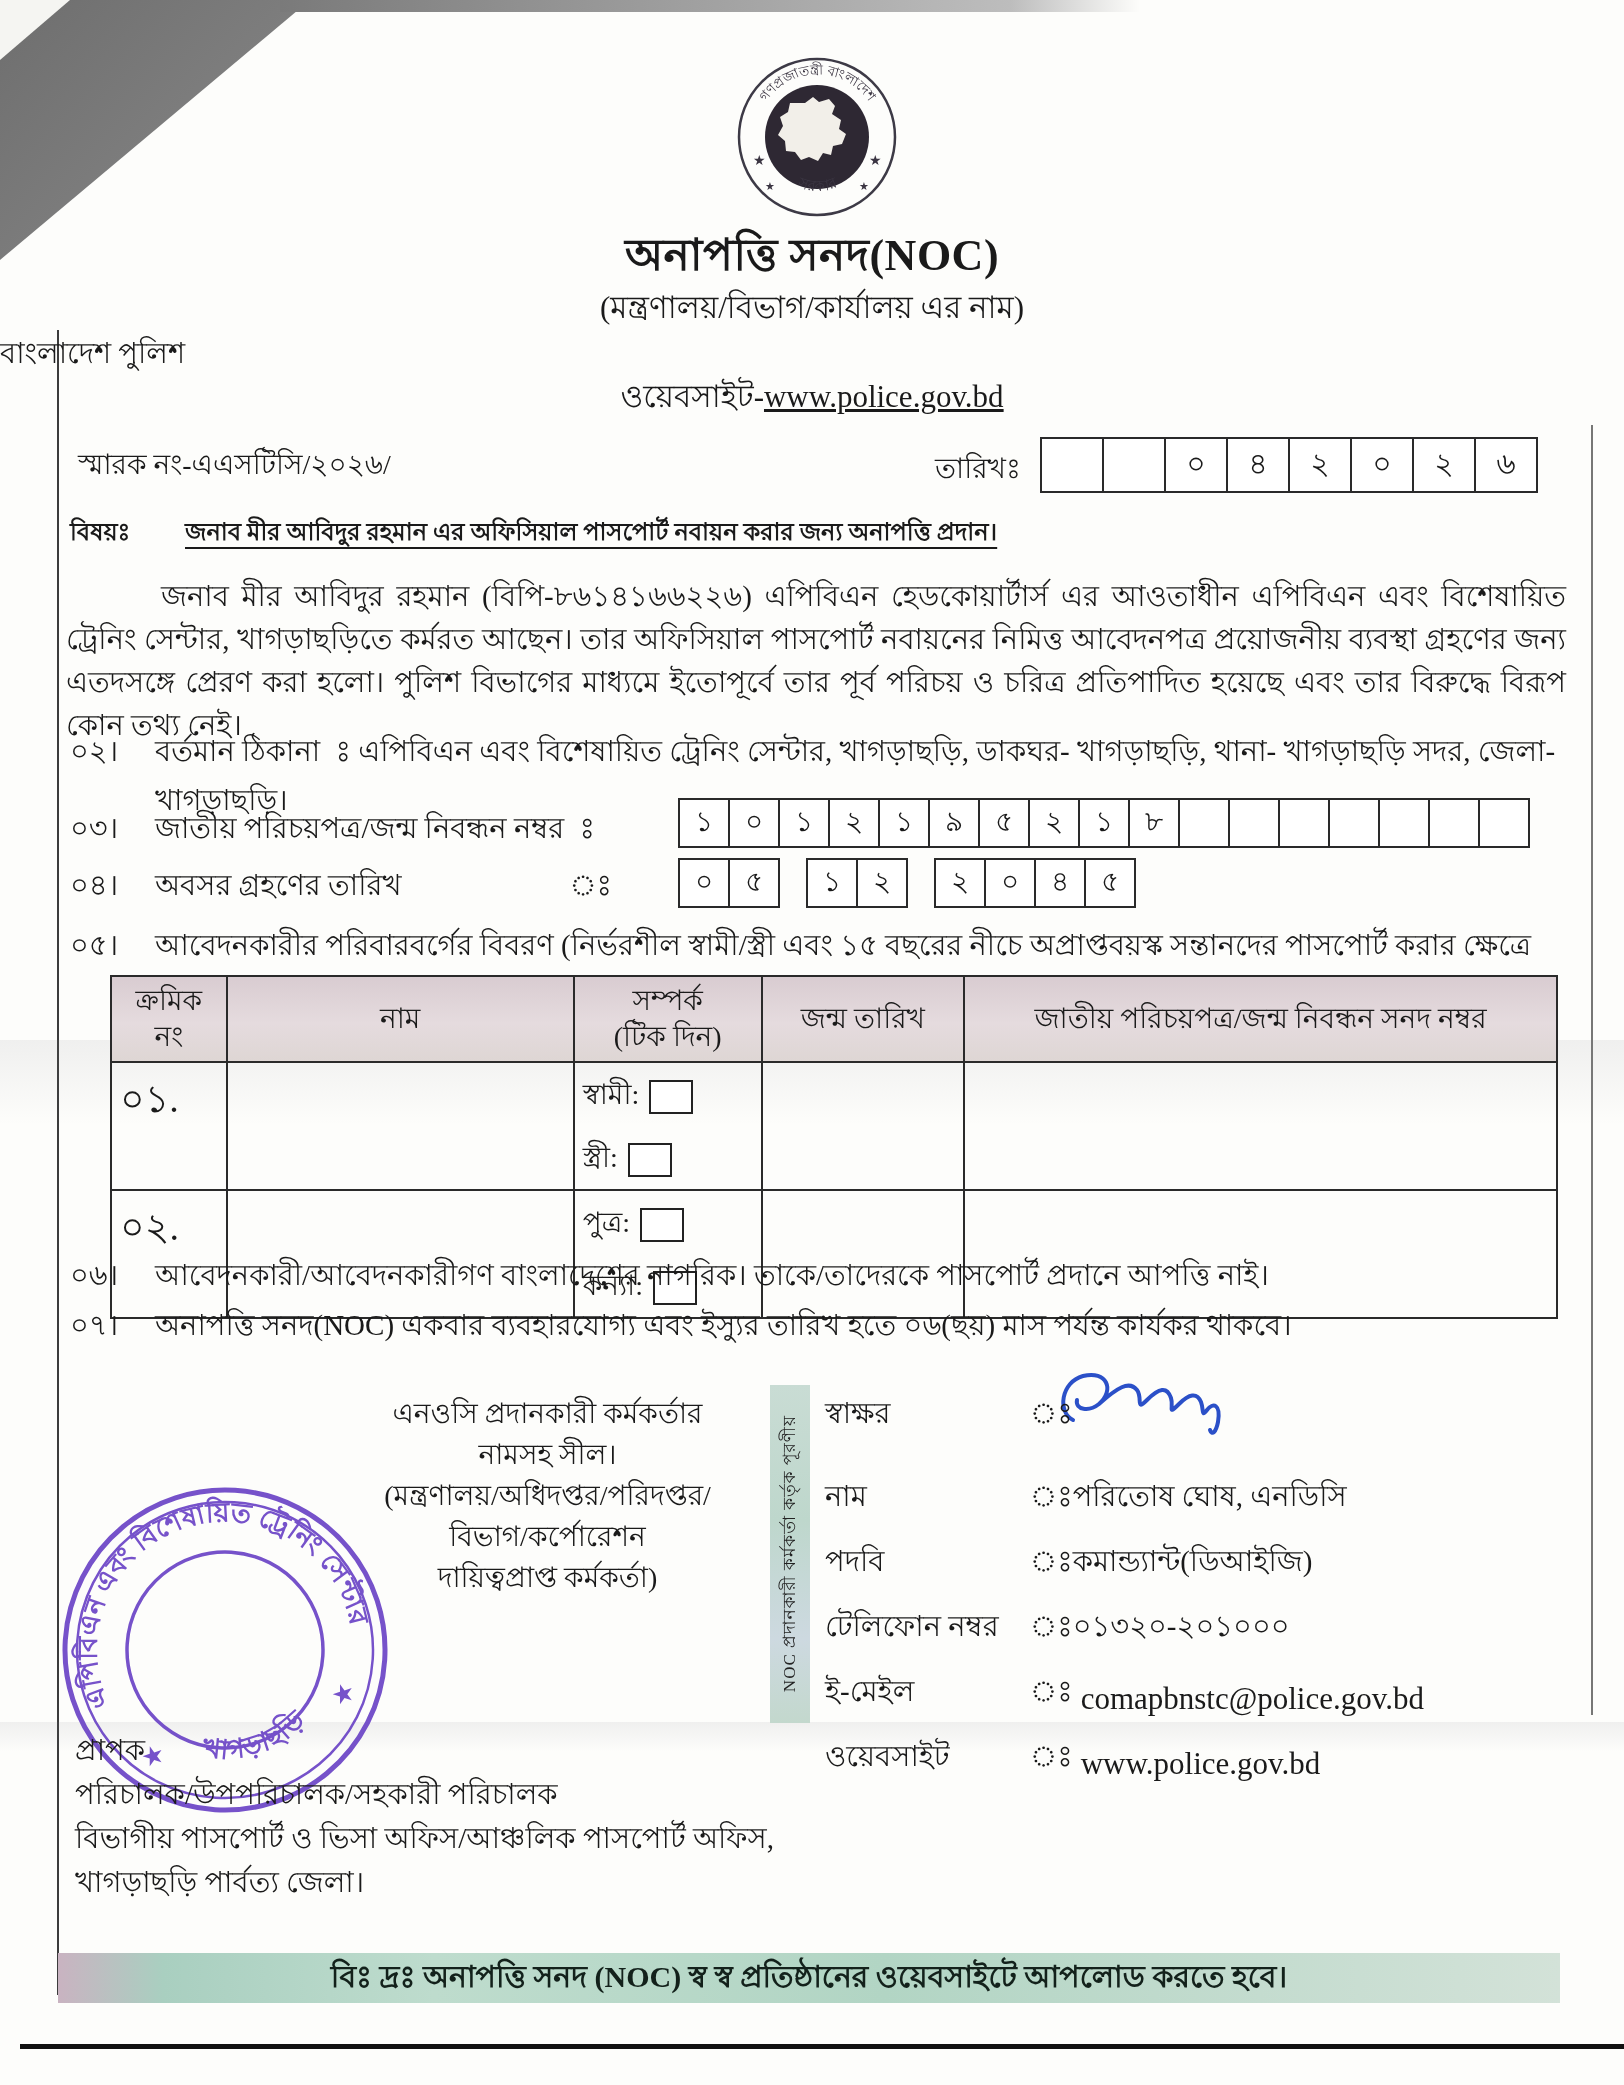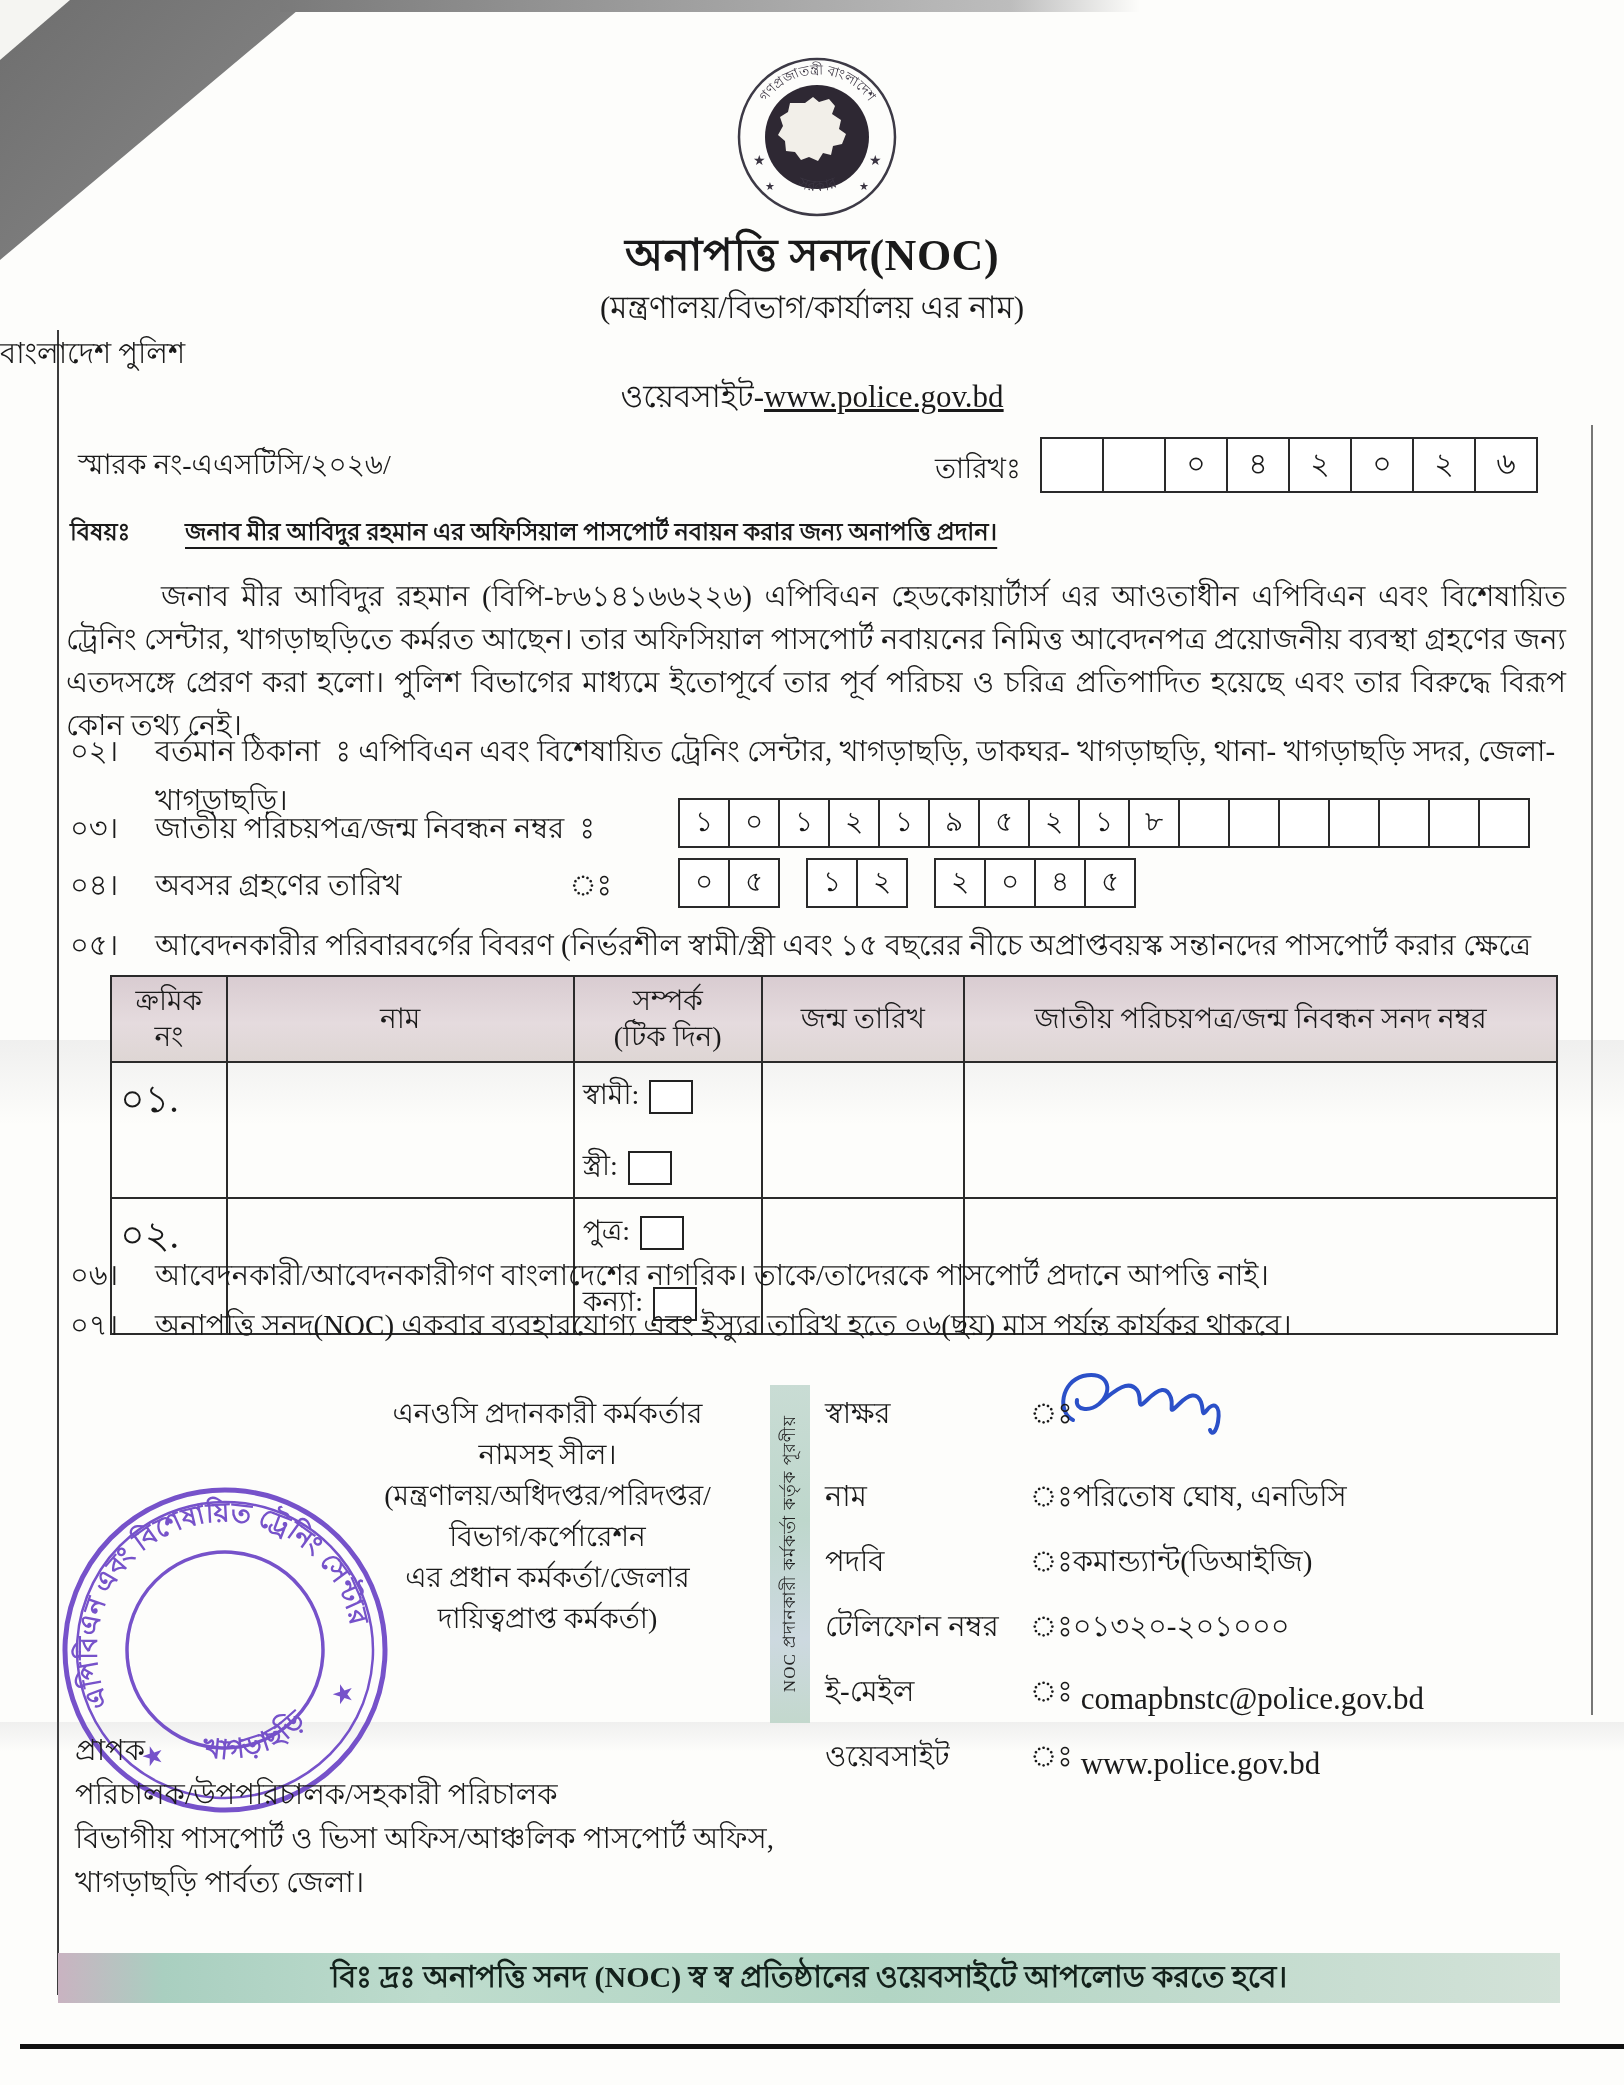--- a/index.html
+++ b/index.html
@@ -55,21 +55,21 @@
   .d4 { position:absolute; top:858px; display:flex; }
   .d4 .box { width:52px; height:50px; font-size:28px; }
   .grp { display:flex; margin-right:28px; }
 
   
   table.fam { position:absolute; left:110px; top:975px; width:1448px;
     border-collapse:collapse; font-size:28px; table-layout:fixed; }
   table.fam th, table.fam td { border:2.5px solid #2a2a2a; vertical-align:top; padding:6px 8px; }
   table.fam th { font-weight:normal; text-align:center; vertical-align:middle;
     background:linear-gradient(180deg,#d9ccd1 0%,#e5dbde 55%,#ded6d4 100%); line-height:36px; }
-  .rel-cell { display:flex; flex-direction:column; gap:24px; padding-top:4px;justify-content:center; }
+  .rel-cell { display:flex; flex-direction:column; gap:16px; padding-top:4px;justify-content:center; }
   .rel-item { display:flex; align-items:center; gap:10px; }
   .chk { width:44px; height:34px; border:2.5px solid #222; background:#fff; }
   td.serial { padding-left:28px; font-size:38px; }
   tr.r1 td { height:118px; }
   tr.r2 td { height:112px; }
 
   
   .sig-left { position:absolute; left:330px; top:1393px; width:435px; text-align:center;
     font-size:28px; line-height:41px; }
   .v-strip { position:absolute; left:770px; top:1385px; width:40px; height:338px;
@@ -283,21 +283,20 @@
   <div class="item-line" style="top:1302px;width:1500px">
     <span class="item-no">০৭।</span>
     <span>অনাপত্তি সনদ(NOC) একবার ব্যবহারযোগ্য এবং ইস্যুর তারিখ হতে ০৬(ছয়) মাস পর্যন্ত কার্যকর থাকবে।</span>
   </div>
 
   <div class="sig-left">
     <div>এনওসি প্রদানকারী কর্মকর্তার</div>
     <div>নামসহ সীল।</div>
     <div>(মন্ত্রণালয়/অধিদপ্তর/পরিদপ্তর/</div>
     <div>বিভাগ/কর্পোরেশন</div>
-    <div>এর প্রধান কর্মকর্তা/জেলার</div>
     <div>দায়িত্বপ্রাপ্ত কর্মকর্তা)</div>
   </div>
 
   <div class="v-strip">
     <span>NOC প্রদানকারী কর্মকর্তা কর্তৃক পূরণীয়</span>
   </div>
 
   <div class="sig-ink">
     <svg width="210" height="90" viewBox="0 0 210 90">
       <path d="M18,60 C2,52 6,22 28,16 C52,10 60,30 44,44 C34,52 20,50 22,40 M44,44 C62,28 74,20 82,30 C88,38 80,52 92,40 C104,28 112,26 116,38 C119,47 112,56 124,44 C134,34 142,32 146,42 C149,50 146,58 152,50 C158,42 166,44 163,62 C161,72 157,76 155,70" fill="none" stroke="#2b50c8" stroke-width="4" stroke-linecap="round"></path>

